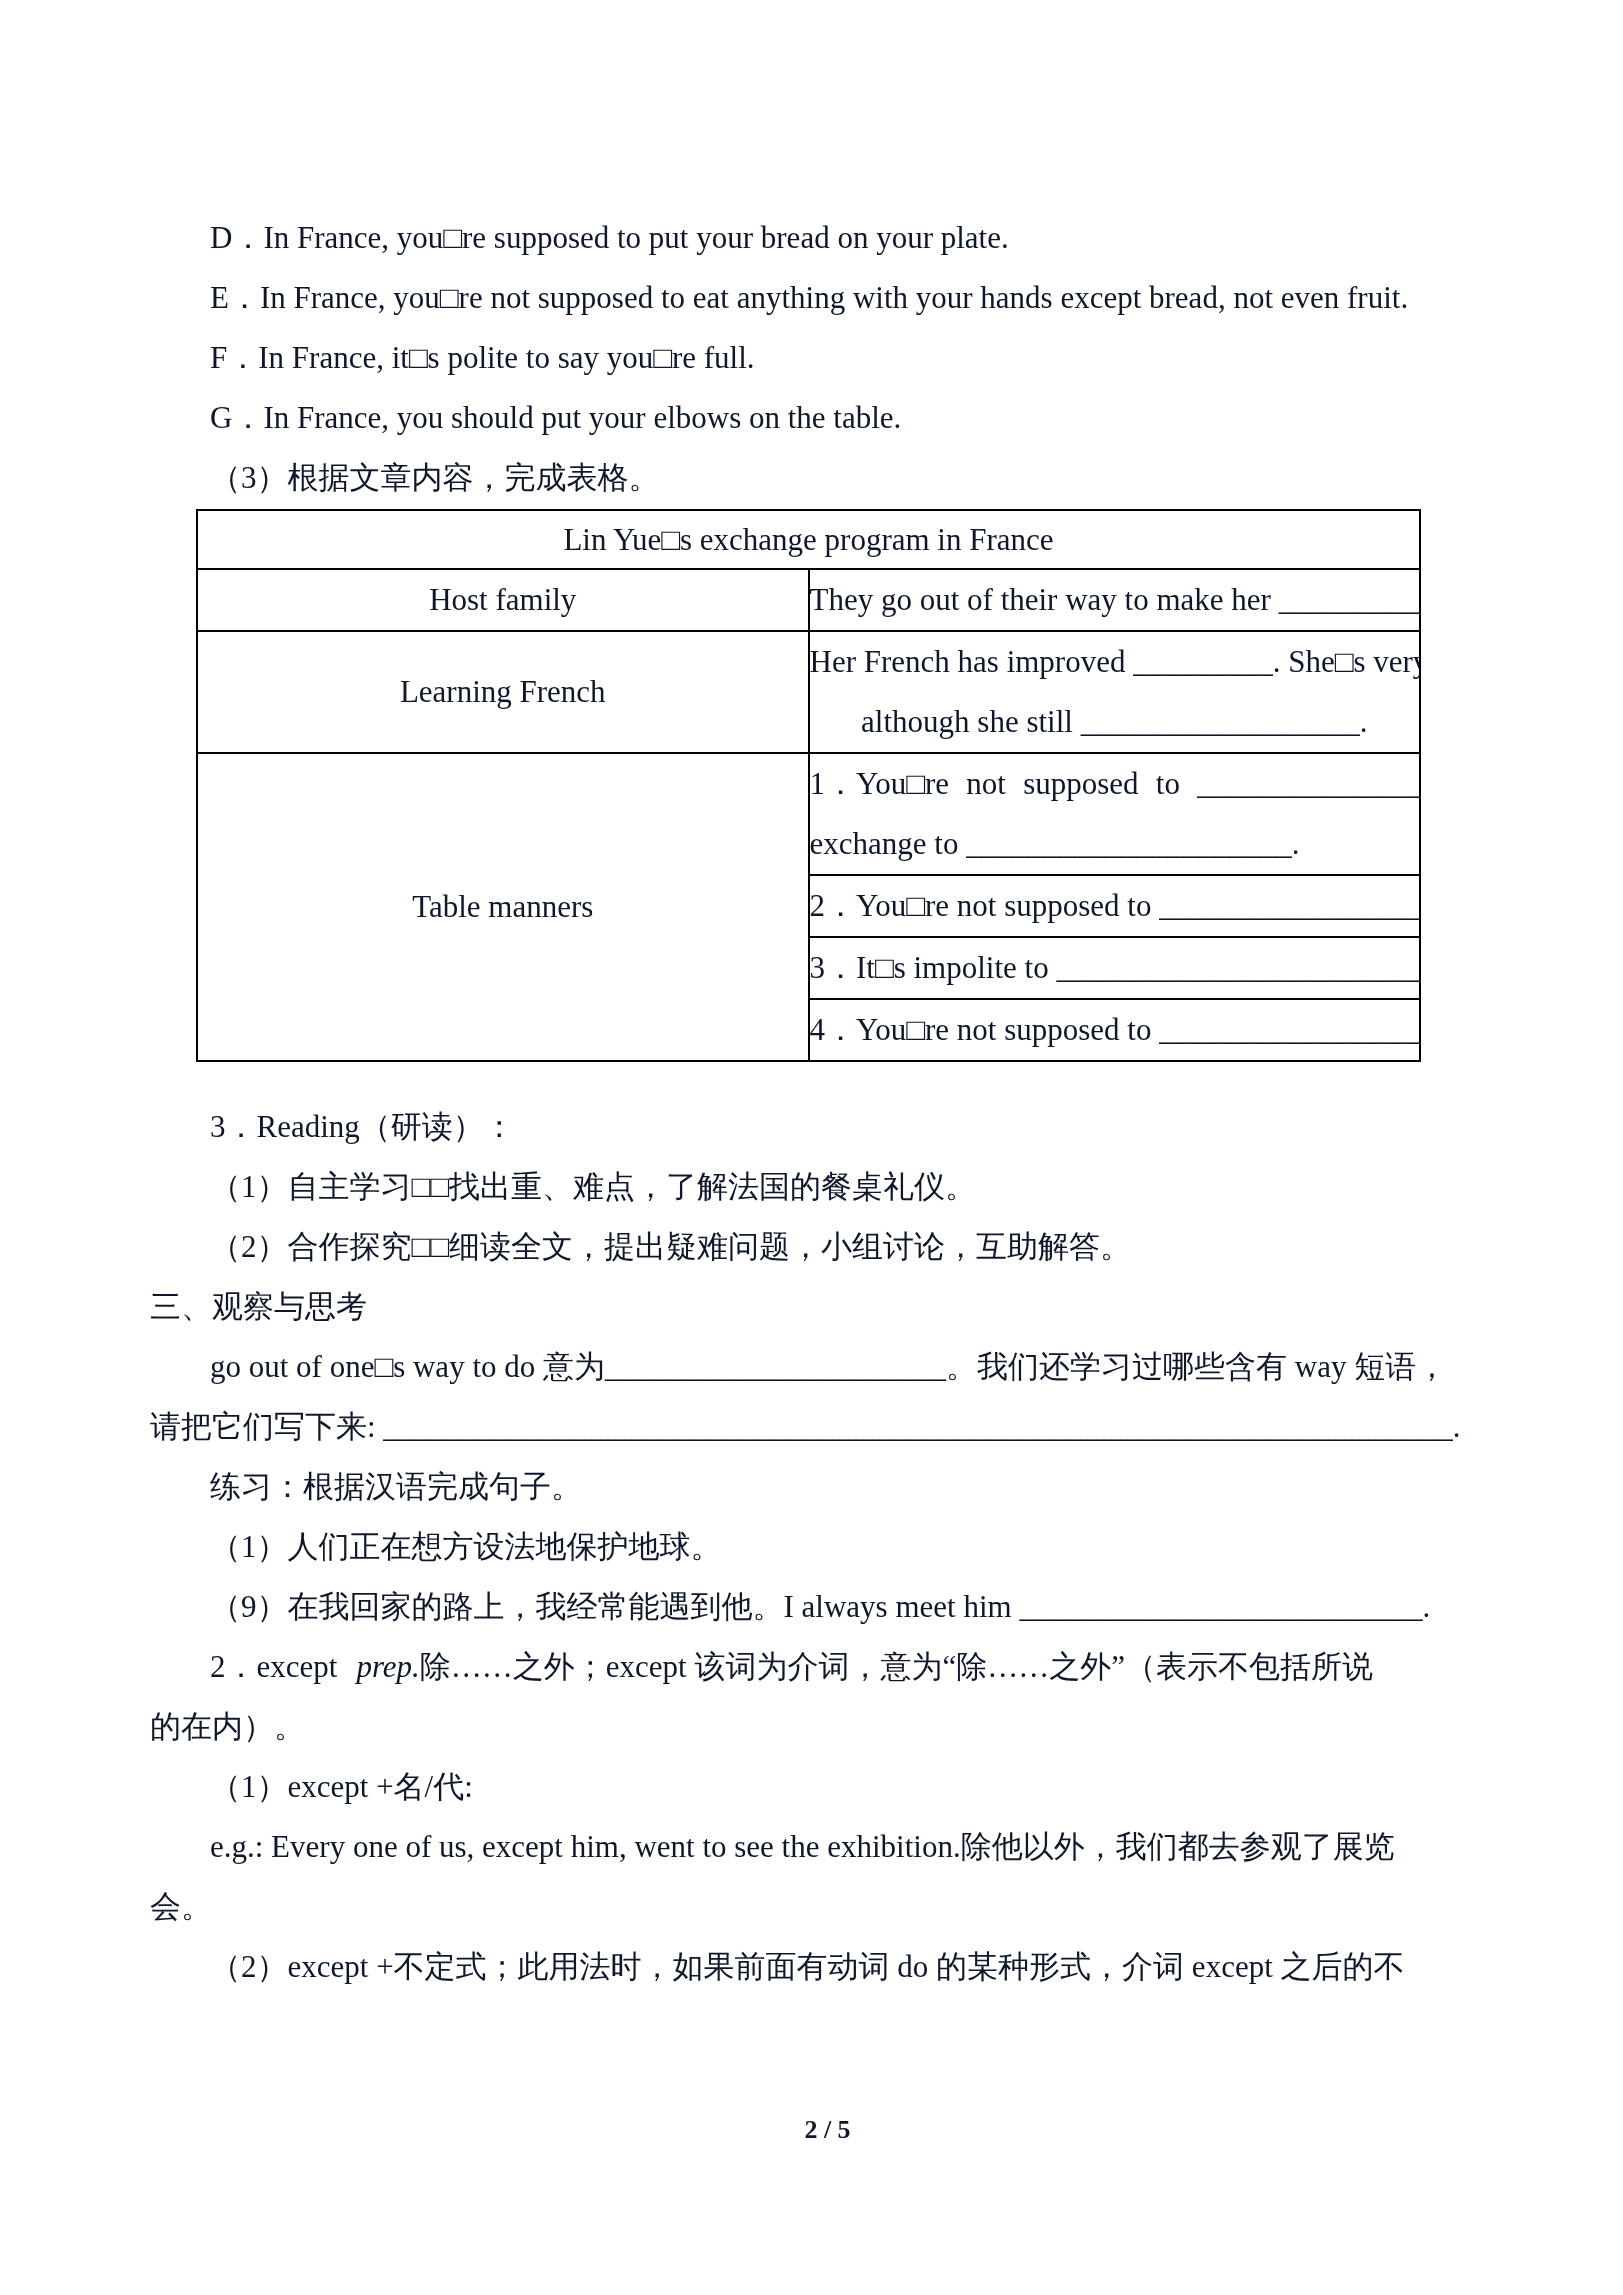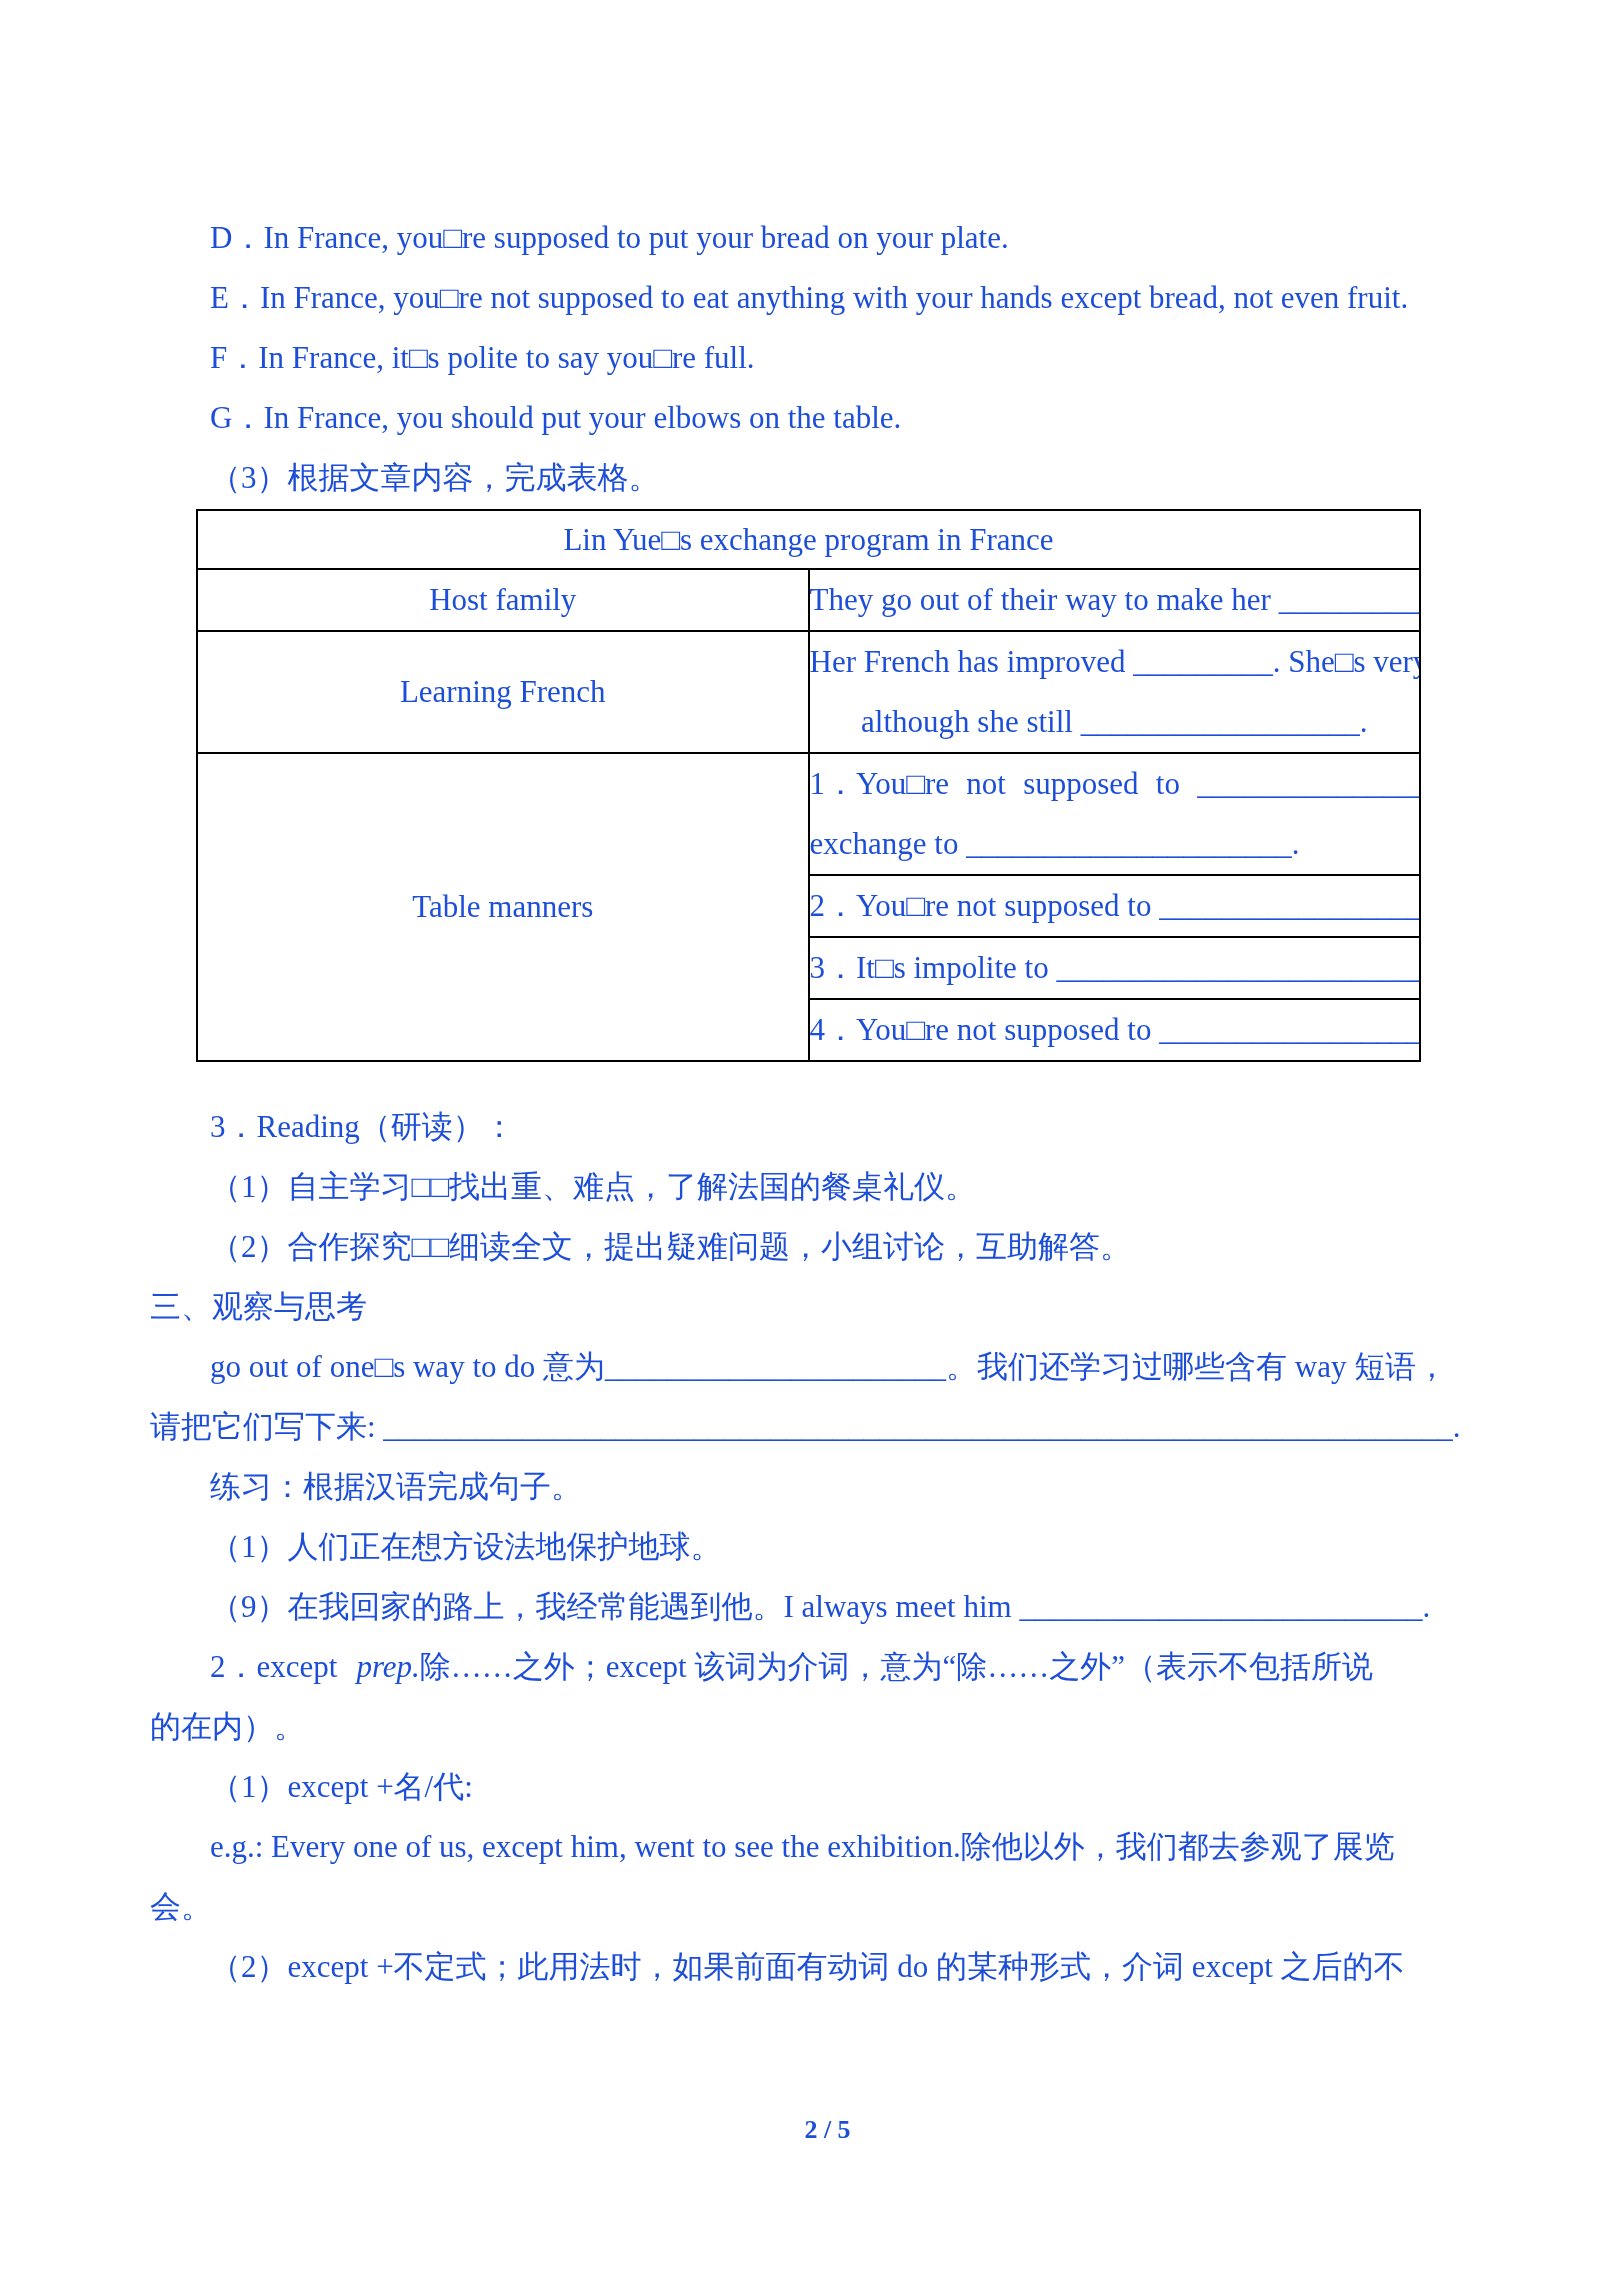--- a/index.html
+++ b/index.html
@@ -1,21 +1,21 @@
 <!DOCTYPE html>
 <html style="font-size:11px"><head>
 <meta charset="utf-8">
 <style>
   html, body { margin: 0; padding: 0; background: #ffffff; }
   .page {
     position: relative;
     width: 1623px;
     height: 2295px;
     background: #ffffff;
-    color: #1d4ed8;
+    color: #0f172a;
     font-family: "Liberation Serif", "DejaVu Serif", serif;
     font-size: 31px;
     overflow: hidden;
     box-sizing: border-box;
   }
   .content {
     position: absolute;
     top: 208px;
     left: 150px;
     right: 130px;

